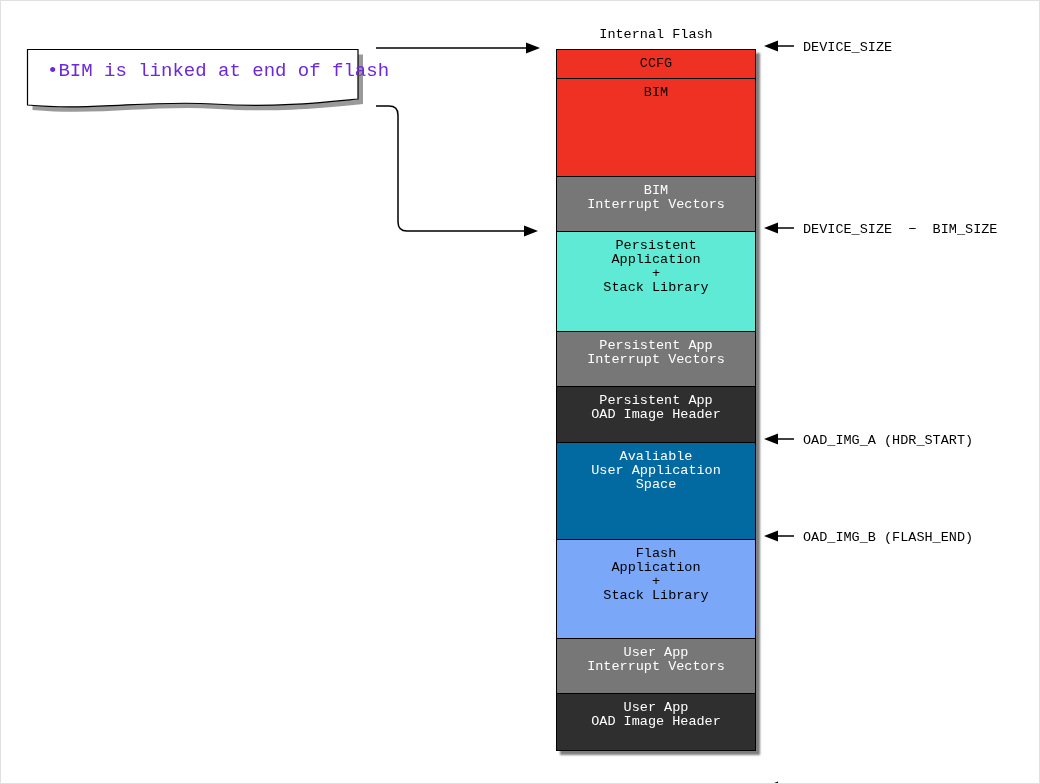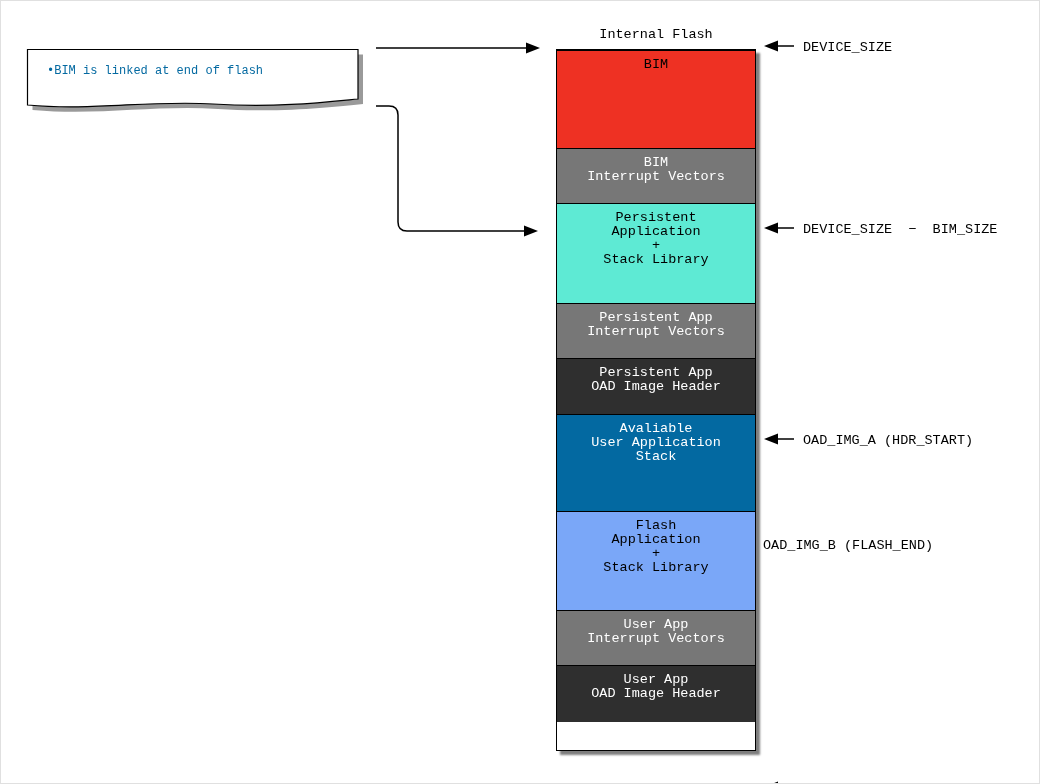--- a/index.html
+++ b/index.html
@@ -13,21 +13,21 @@
     overflow:hidden;
   }
   .diagram-title{
     position:absolute;left:555px;top:26px;width:200px;
     text-align:center;font-size:13.5px;color:#000;
   }
   
   .note-svg{position:absolute;left:26px;top:48px;overflow:visible;}
   .note-text{
     position:absolute;left:26px;top:48px;width:331px;
-    padding-top:15px;font-size:12px;line-height:14px;color:#0369a1;
+    padding-top:15px;font-size:19px;line-height:14px;color:#6d28d9;
   }
   .note-line{white-space:pre;}
   .note-line:nth-child(1){margin-left:20px;}
   .note-line:nth-child(2){margin-left:46px;}
   
   .conn{position:absolute;overflow:visible;}
   
   .flash-column{
     position:absolute;left:555px;top:48px;width:200px;height:702px;
     box-sizing:border-box;border:1px solid #000;
@@ -67,20 +67,23 @@
     <line x1="1" y1="7" x2="152" y2="7" stroke="#000" stroke-width="1.5"></line>
     <polygon points="151,1.5 165,7 151,12.5" fill="#000"></polygon>
   </svg>
 
   <svg class="conn" style="left:374px;top:98px;" width="166" height="142" aria-hidden="true">
     <path d="M1,7 H14 Q23,7 23,16 V123 Q23,132 32,132 H150" fill="none" stroke="#000" stroke-width="1.5"></path>
     <polygon points="149,126.5 163,132 149,137.5" fill="#000"></polygon>
   </svg>
 
   <div class="flash-column">
+      <div class="segment" style="height: 28px; background: rgb(238, 49, 35); color: rgb(0, 0, 0);">
+        <div class="seg-line">CCFG</div>
+      </div>
       <div class="segment" style="height: 98px; background: rgb(238, 49, 35); color: rgb(0, 0, 0); border-top: 1px solid rgb(0, 0, 0);">
         <div class="seg-line">BIM</div>
       </div>
       <div class="segment" style="height: 55px; background: rgb(119, 119, 119); color: rgb(255, 255, 255); border-top: 1px solid rgb(0, 0, 0);">
         <div class="seg-line">BIM</div>
         <div class="seg-line">Interrupt Vectors</div>
       </div>
       <div class="segment" style="height: 100px; background: #5eead4; color: rgb(0, 0, 0); border-top: 1px solid rgb(0, 0, 0);">
         <div class="seg-line">Persistent</div>
         <div class="seg-line">Application</div>
@@ -91,21 +94,21 @@
         <div class="seg-line">Persistent App</div>
         <div class="seg-line">Interrupt Vectors</div>
       </div>
       <div class="segment" style="height: 56px; background: rgb(47, 47, 47); color: rgb(255, 255, 255); border-top: 1px solid rgb(0, 0, 0);">
         <div class="seg-line">Persistent App</div>
         <div class="seg-line">OAD Image Header</div>
       </div>
       <div class="segment" style="height: 97px; background: #0369a1; color: rgb(255, 255, 255); border-top: 1px solid rgb(0, 0, 0);">
         <div class="seg-line">Avaliable</div>
         <div class="seg-line">User Application</div>
-        <div class="seg-line">Stack</div>
+        <div class="seg-line">Space</div>
       </div>
       <div class="segment" style="height: 99px; background: rgb(122, 167, 248); color: rgb(0, 0, 0); border-top: 1px solid rgb(0, 0, 0);">
         <div class="seg-line">Flash</div>
         <div class="seg-line">Application</div>
         <div class="seg-line">+</div>
         <div class="seg-line">Stack Library</div>
       </div>
       <div class="segment" style="height: 55px; background: rgb(119, 119, 119); color: rgb(255, 255, 255); border-top: 1px solid rgb(0, 0, 0);">
         <div class="seg-line">User App</div>
         <div class="seg-line">Interrupt Vectors</div>
@@ -131,21 +134,21 @@
         </svg>
         <span class="marker-label">DEVICE_SIZE  −  BIM_SIZE</span>
       </div>
       <div class="marker" style="top: 432px;">
         <svg width="32" height="12" aria-hidden="true">
           <polygon points="1,6 15,0.5 15,11.5" fill="#000"></polygon>
           <line x1="13" y1="6" x2="31" y2="6" stroke="#000" stroke-width="1.5"></line>
         </svg>
         <span class="marker-label">OAD_IMG_A (HDR_START)</span>
       </div>
-      <div class="marker" style="top: 529px; flex-direction: column;">
+      <div class="marker" style="top: 529px;">
         <svg width="32" height="12" aria-hidden="true">
           <polygon points="1,6 15,0.5 15,11.5" fill="#000"></polygon>
           <line x1="13" y1="6" x2="31" y2="6" stroke="#000" stroke-width="1.5"></line>
         </svg>
         <span class="marker-label">OAD_IMG_B (FLASH_END)</span>
       </div>
       <div class="marker" style="top: 780px;">
         <svg width="32" height="12" aria-hidden="true">
           <polygon points="1,6 15,0.5 15,11.5" fill="#000"></polygon>
           <line x1="13" y1="6" x2="31" y2="6" stroke="#000" stroke-width="1.5"></line>

